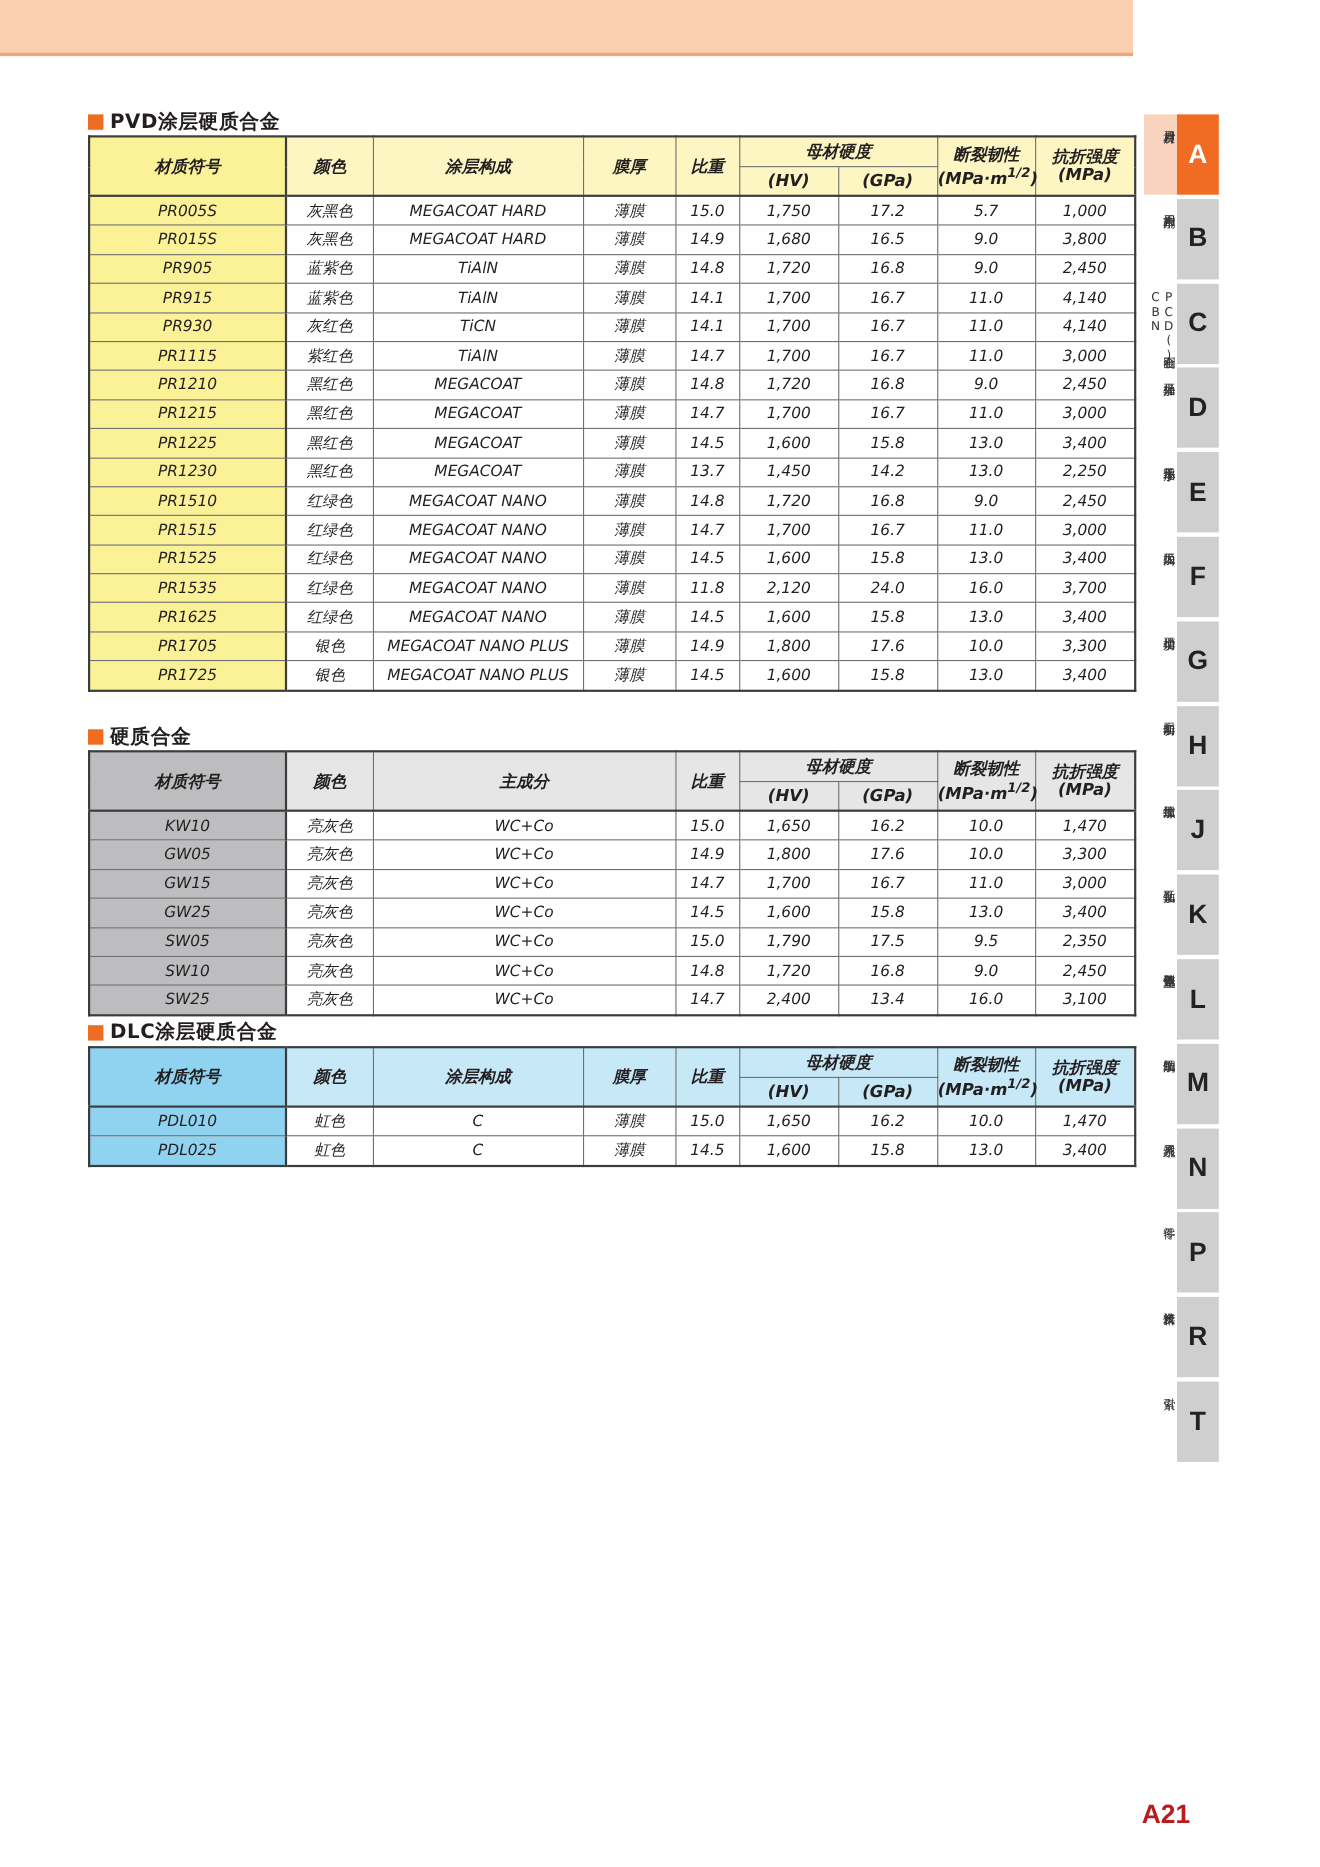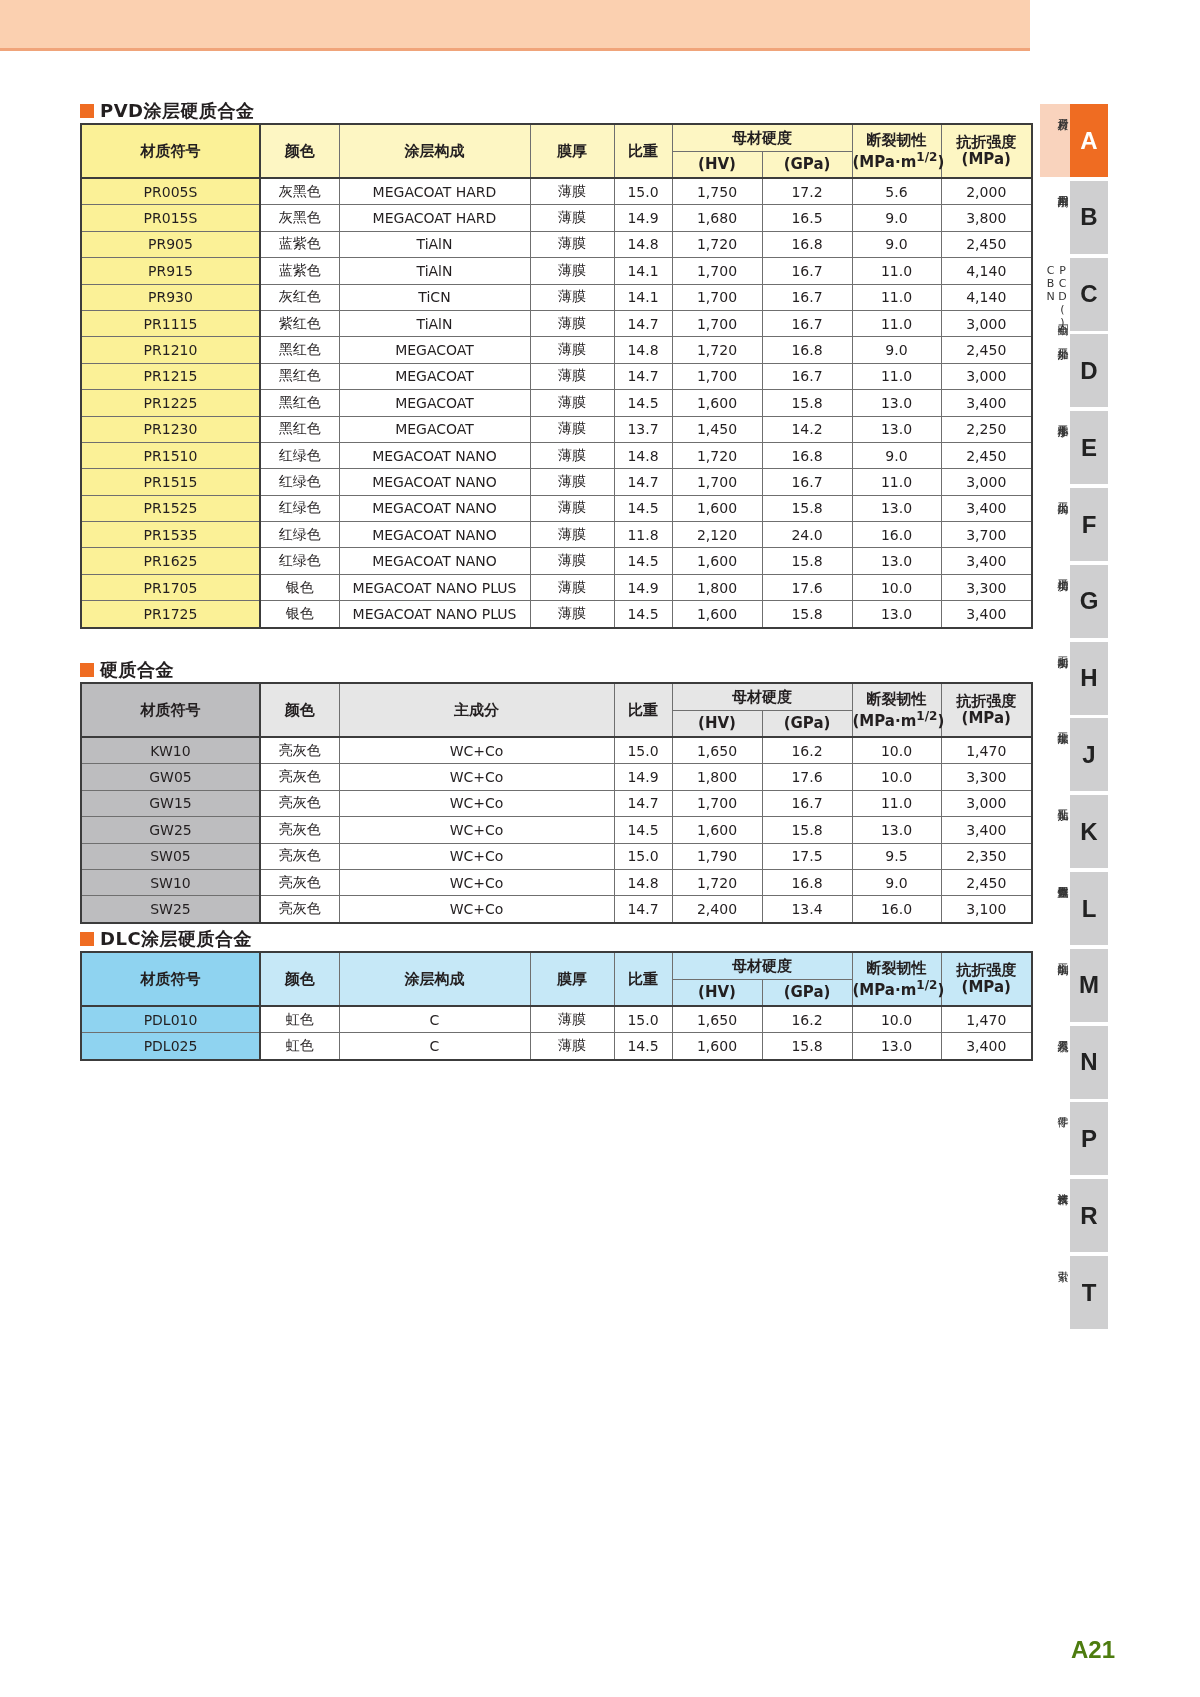--- a/index.html
+++ b/index.html
@@ -4,21 +4,21 @@
 <style>
   html, body { margin:0; padding:0; background:#ffffff; }
   body { width:1200px; height:1697px; position:relative; overflow:hidden;
          font-family:"DejaVu Sans","Liberation Sans",sans-serif; color:#231f20; }
   .top-band { position:absolute; left:0; top:0; width:1030px; height:48px; background:#fbd0b0;
               border-bottom:3px solid #f0a47a; }
   .section-title { position:absolute; left:80px; font-size:18px; font-weight:bold; line-height:22px;
                    display:flex; align-items:center; letter-spacing:0.5px; }
   .section-title .sq { display:inline-block; width:14px; height:14px; background:#ef6c22; margin-right:6px; }
   table.spec { position:absolute; left:80px; width:951px; border-collapse:collapse; table-layout:fixed;
-               border:2px solid #3c3c3c; font-size:14px; }
+               border:2px solid #3c3c3c; font-size:14px;font-style:italic; }
   table.spec th, table.spec td { border:1px solid #6f6f6f; text-align:center; padding:0; }
   table.spec th { font-weight:bold; font-size:15px; line-height:17px; }
   table.spec td { height:25.4px; }
   table.spec thead tr:first-child th { height:26px; }
   table.spec thead tr:nth-child(2) th { height:25px; }
   .pvd th { background:#fdf6c3; }
   .pvd th.keyh, .pvd td.key { background:#fbf197; }
   .carb th { background:#e6e6e6; }
   .carb th.keyh, .carb td.key { background:#bdbdbf; }
   .dlc th { background:#c6e8f7; }
@@ -30,22 +30,22 @@
 
   .side-nav { position:absolute; left:1040px; top:104px; width:70px; }
   .side-tab { position:absolute; left:0; width:70px; height:73px; }
   .side-tab .lbl { position:absolute; left:4px; top:6px; width:24px; font-size:11px; line-height:12px;
                    color:#333; writing-mode:vertical-rl; text-orientation:upright; letter-spacing:0px; }
   .side-tab .letter { position:absolute; left:30px; top:0; width:38px; height:73px; background:#cfcfd0;
                       font-family:"Liberation Sans",sans-serif; font-weight:bold; font-size:24px;
                       display:flex; align-items:center; justify-content:center; color:#222; }
   .side-tab.active .lbl-bg { position:absolute; left:0; top:0; width:30px; height:73px; background:#f9d3bd; }
   .side-tab.active .letter { background:#ef6c22; color:#ffffff; }
-  .page-number { position:absolute; left:1038px; top:1636px; width:110px; text-align:center;
-                 font-family:"Liberation Sans",sans-serif; font-weight:bold; font-size:24px; color:#4d7c0f; }
+  .page-number { position:absolute; left:1038px; top:1636px; width:110px; text-align:left;
+                 font-family:"Liberation Sans",sans-serif; font-weight:bold; font-size:24px; color:#b91c1c; }
 </style>
 </head>
 <body>
 
 <div class="top-band"></div>
 
 <div class="section-title" style="top:100px;">
   <span class="sq"></span>
   <span>PVD涂层硬质合金</span>
 </div>
@@ -85,22 +85,22 @@
   </thead>
   <tbody id="pvd-body">
       <tr>
         <td class="key">PR005S</td>
         <td>灰黑色</td>
         <td>MEGACOAT HARD</td>
         <td>薄膜</td>
         <td>15.0</td>
         <td>1,750</td>
         <td>17.2</td>
-        <td>5.6</td>
-        <td>2,000</td>
+        <td>5.7</td>
+        <td>1,000</td>
       </tr>
       <tr>
         <td class="key">PR015S</td>
         <td>灰黑色</td>
         <td>MEGACOAT HARD</td>
         <td>薄膜</td>
         <td>14.9</td>
         <td>1,680</td>
         <td>16.5</td>
         <td>9.0</td>

